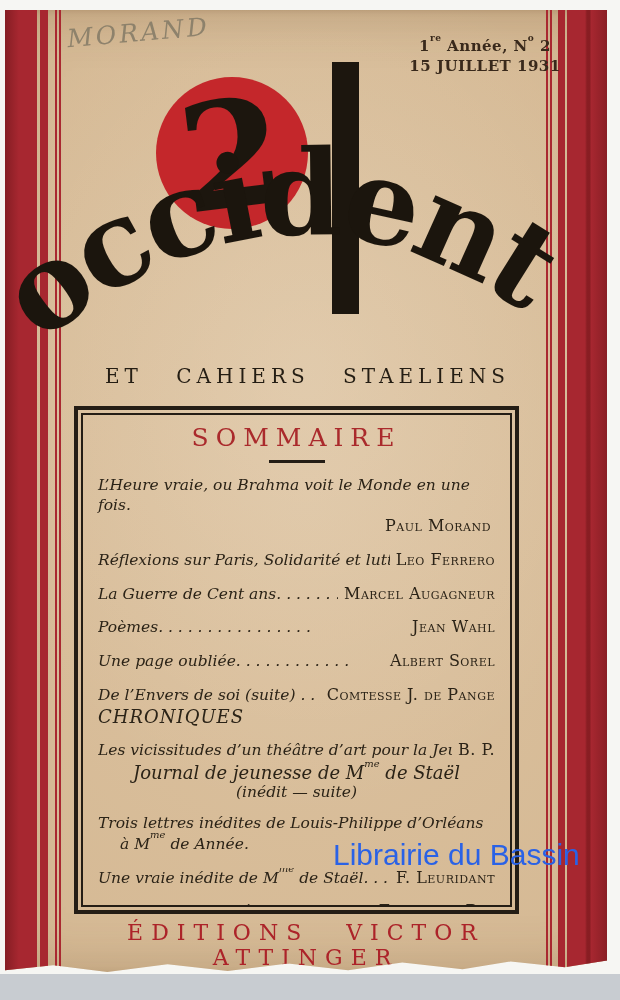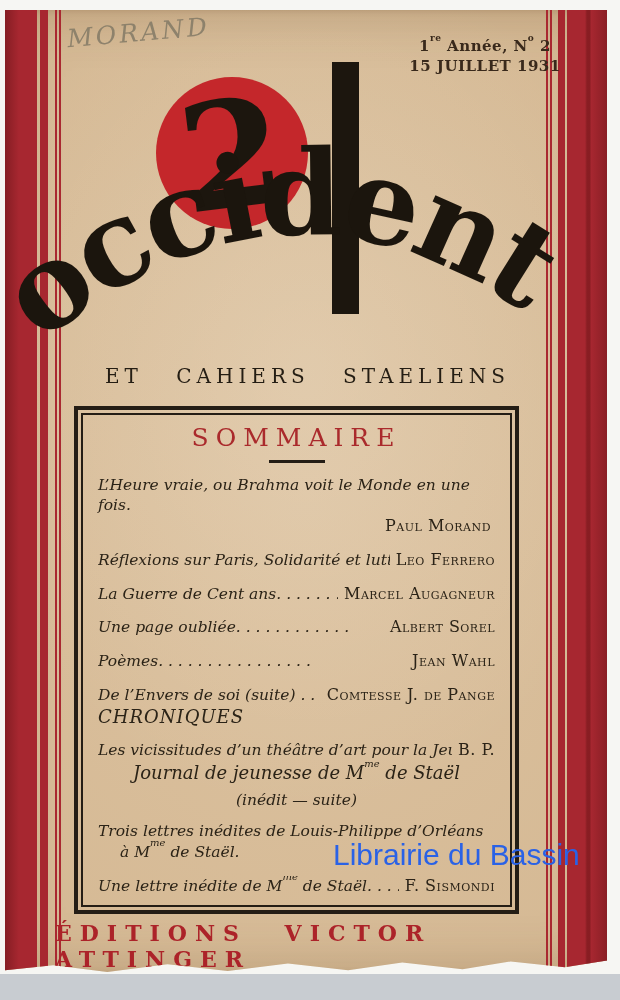--- a/index.html
+++ b/index.html
@@ -60,26 +60,26 @@
   .a{font-style:normal;font-variant:small-caps;font-size:16px;letter-spacing:.5px;
      white-space:nowrap;margin-left:6px;}
   .a-line{text-align:right;padding-right:4px;margin-top:1px;}
   .entry sup,.center-line sup,.cahier-heading sup{font-size:10px;position:relative;top:-5px;}
   .chron-heading{text-align:left;font-style:italic;font-size:18px;letter-spacing:1px;
      margin-top:1px;}
   .cahier-heading{text-align:center;font-style:italic;font-weight:bold;font-size:17.5px;
      letter-spacing:1px;margin-top:10px;}
   .center-line{text-align:center;font-style:italic;}
   .journal{font-size:18px;margin-top:1px;}
-  .sub{font-size:15.5px;margin-top:8px;}
+  .sub{font-size:15.5px;margin-top:0;}
   .hang{padding-left:22px;text-indent:-22px;white-space:normal;}
 
   
-  .publisher{position:absolute;left:50px;right:50px;top:910px;
-     font-weight:bold;font-size:22px;letter-spacing:8px;word-spacing:22px;color:#ac2329;}
+  .publisher{position:absolute;left:50px;right:50px;top:910px;text-align:center;
+     font-weight:normal;font-size:22px;letter-spacing:8px;word-spacing:22px;color:#ac2329;}
 
   
   .watermark{position:absolute;left:333px;top:838px;font-family:"Liberation Sans",sans-serif;
      font-size:30px;color:#2a62e6;z-index:9;white-space:nowrap;}
 </style>
 </head>
 <body>
 
 <div class="photo">
 
@@ -118,47 +118,47 @@
 
         <div class="entry row">
           <span class="t">Réflexions sur Paris, Solidarité et lutte. . . .</span>
           <span class="a">Leo Ferrero</span>
         </div>
         <div class="entry row">
           <span class="t">La Guerre de Cent ans. . . . . . .</span>
           <span class="a">Marcel Augagneur</span>
         </div>
         <div class="entry row">
+          <span class="t">Poèmes. . . . . . . . . . . . . . . .</span>
+          <span class="a">Jean Wahl</span>
+        </div>
+        <div class="entry row">
           <span class="t">Une page oubliée. . . . . . . . . . . .</span>
           <span class="a">Albert Sorel</span>
-        </div>
-        <div class="entry row">
-          <span class="t">Poèmes. . . . . . . . . . . . . . . .</span>
-          <span class="a">Jean Wahl</span>
         </div>
         <div class="entry row">
           <span class="t">De l’Envers de soi (suite) . . . .</span>
           <span class="a">Comtesse J. de Pange</span>
         </div>
 
         <div class="chron-heading">CHRONIQUES</div>
         <div class="entry row">
           <span class="t">Les vicissitudes d’un théâtre d’art pour la Jeunesse.</span>
           <span class="a">B. P.</span>
         </div>
 
 
         <div class="center-line journal"><span>Journal de jeunesse de M</span><sup>me</sup><span> de Staël</span></div>
         <div class="center-line sub">(inédit — suite)</div>
 
-        <div class="entry hang"><span>Trois lettres inédites de Louis-Philippe d’Orléans à M</span><sup>me</sup><span> de Staël.</span></div>
+        <div class="entry hang"><span>Trois lettres inédites de Louis-Philippe d’Orléans à M</span><sup>me</sup><span> de Année.</span></div>
 
         <div class="entry row">
-          <span class="t"><span>Une lettre inédite de M</span><sup>me</sup><span> de Staël. . . . .</span></span>
-          <span class="a">F. Sismondi</span>
+          <span class="t"><span>Une vraie inédite de M</span><sup>me</sup><span> de Staël. . . . .</span></span>
+          <span class="a">F. Leuridant</span>
         </div>
         <div class="entry row">
           <span class="t">La Jeunesse de Théodore Kærner. . . . .</span>
           <span class="a">Ferdinand Bac</span>
         </div>
 
       </div>
     </div>
 
     <div class="publisher">ÉDITIONS VICTOR ATTINGER</div>

